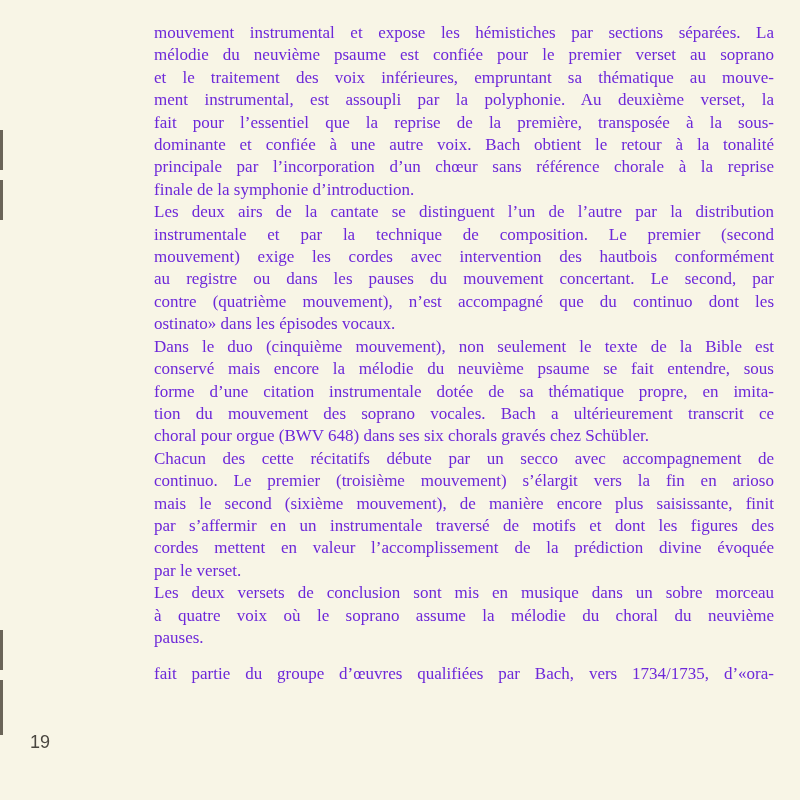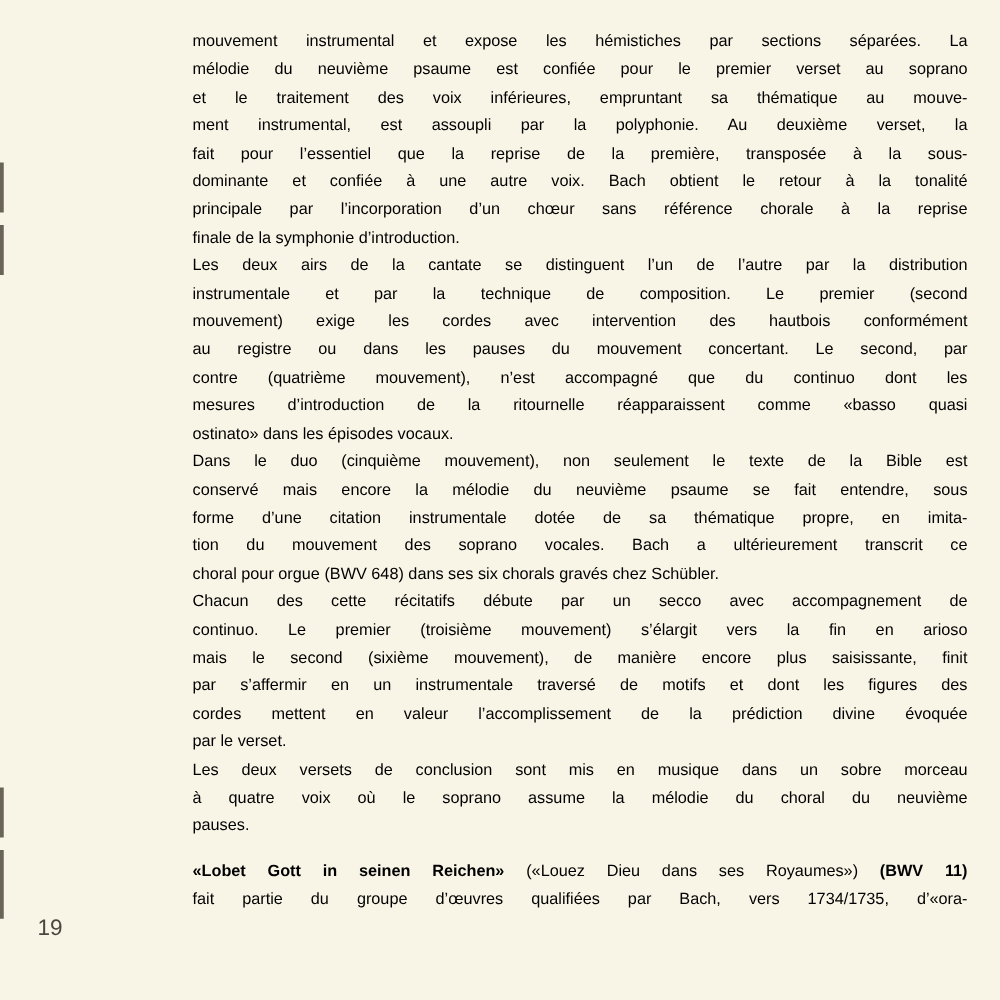--- a/index.html
+++ b/index.html
@@ -11,22 +11,22 @@
   .edge-mark {
     position: absolute; left: 0; width: 3px; background: #6a6458;
   }
   .page-number {
     position: absolute; left: 30px; top: 732px;
     font-family: "Liberation Sans", sans-serif;
     font-size: 18px; color: #4a4640;
   }
   .text-block {
     position: absolute; left: 154px; top: 22px; width: 620px;
-    font-family: Liberation Sans, sans-serif;
-    font-size: 13px; line-height: 22.4px; color: #000000;
+    font-family: Liberation Serif, serif;
+    font-size: 17px; line-height: 22.4px; color: #6d28d9;
     text-align: justify;
   }
   .para { margin: 0; text-indent: 0; }
   .para.gap { margin-top: 14px; }
   .bold { font-weight: bold; }
   .line { display: block; text-align: justify; text-align-last: justify; white-space: nowrap; }
   .line.last { text-align-last: left; }
 </style>
 </head>
 <body>
@@ -46,21 +46,20 @@
       <span class="line">dominante et confiée à une autre voix. Bach obtient le retour à la tonalité</span>
       <span class="line">principale par l’incorporation d’un chœur sans référence chorale à la reprise</span>
       <span class="line last">finale de la symphonie d’introduction.</span>
     </div>
     <div class="para">
       <span class="line">Les deux airs de la cantate se distinguent l’un de l’autre par la distribution</span>
       <span class="line">instrumentale et par la technique de composition. Le premier (second</span>
       <span class="line">mouvement) exige les cordes avec intervention des hautbois conformément</span>
       <span class="line">au registre ou dans les pauses du mouvement concertant. Le second, par</span>
       <span class="line">contre (quatrième mouvement), n’est accompagné que du continuo dont les</span>
-      <span class="line">mesures d’introduction de la ritournelle réapparaissent comme «basso quasi</span>
       <span class="line last">ostinato» dans les épisodes vocaux.</span>
     </div>
     <div class="para">
       <span class="line">Dans le duo (cinquième mouvement), non seulement le texte de la Bible est</span>
       <span class="line">conservé mais encore la mélodie du neuvième psaume se fait entendre, sous</span>
       <span class="line">forme d’une citation instrumentale dotée de sa thématique propre, en imita-</span>
       <span class="line">tion du mouvement des soprano vocales. Bach a ultérieurement transcrit ce</span>
       <span class="line last">choral pour orgue (BWV 648) dans ses six chorals gravés chez Schübler.</span>
     </div>
     <div class="para">
@@ -70,18 +69,17 @@
       <span class="line">par s’affermir en un instrumentale traversé de motifs et dont les figures des</span>
       <span class="line">cordes mettent en valeur l’accomplissement de la prédiction divine évoquée</span>
       <span class="line last">par le verset.</span>
     </div>
     <div class="para">
       <span class="line">Les deux versets de conclusion sont mis en musique dans un sobre morceau</span>
       <span class="line">à quatre voix où le soprano assume la mélodie du choral du neuvième</span>
       <span class="line last">pauses.</span>
     </div>
     <div class="para gap">
-      <span class="line"><span class="bold">«Lobet Gott in seinen Reichen»</span><span style="white-space: pre;"> («Louez Dieu dans ses Royaumes») </span><span class="bold">(BWV 11)</span></span>
       <span class="line">fait partie du groupe d’œuvres qualifiées par Bach, vers 1734/1735, d’«ora-</span>
     </div>
   </div>
 
 <div class="page-number">19</div>
 
 </body></html>

